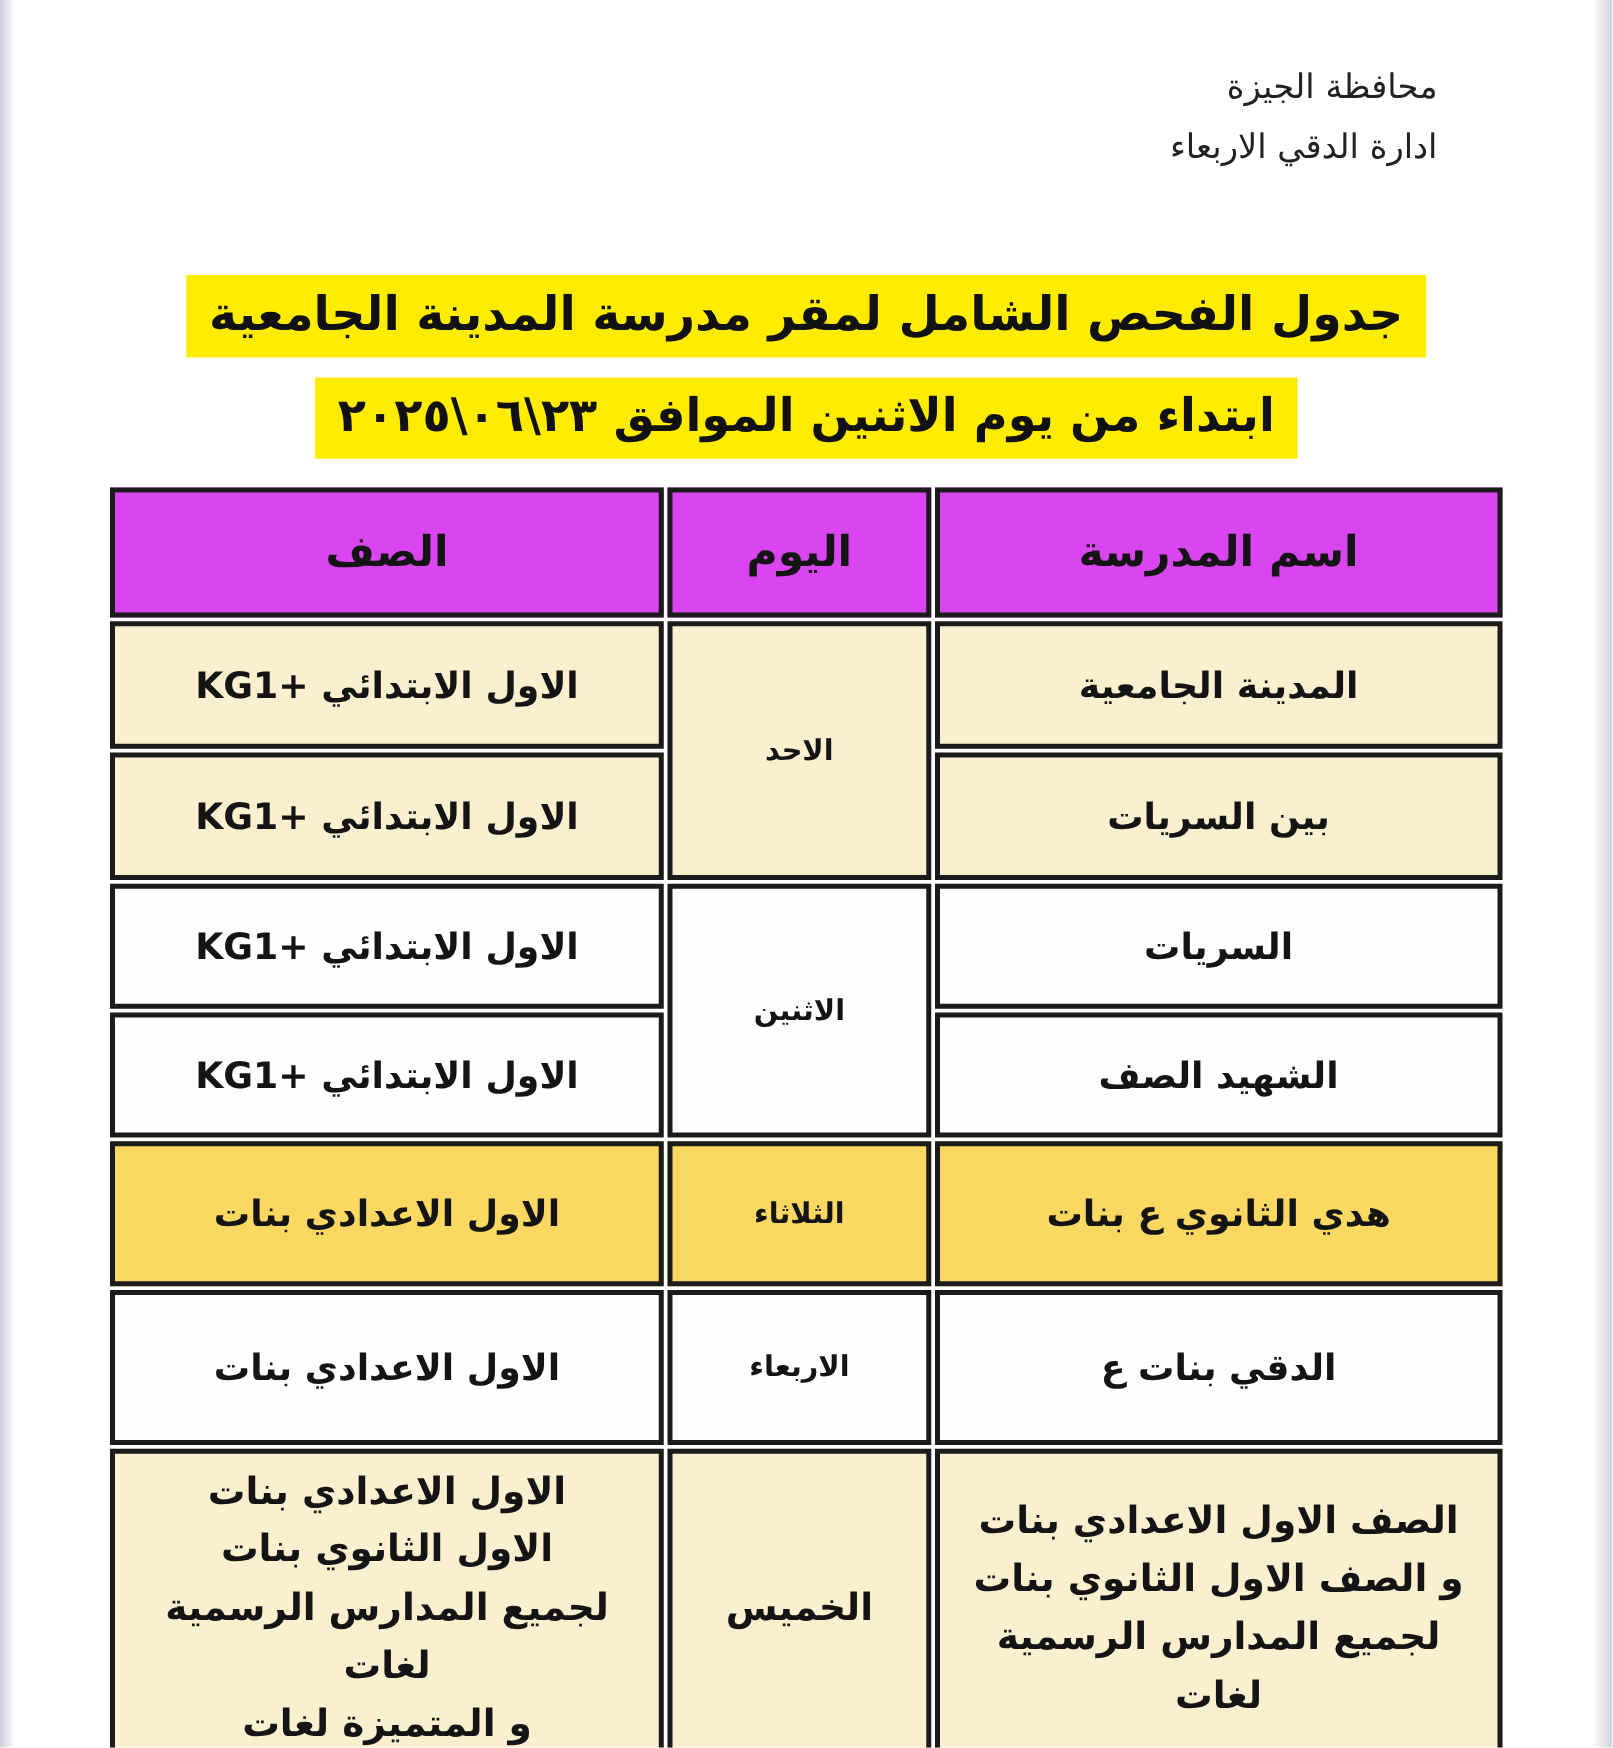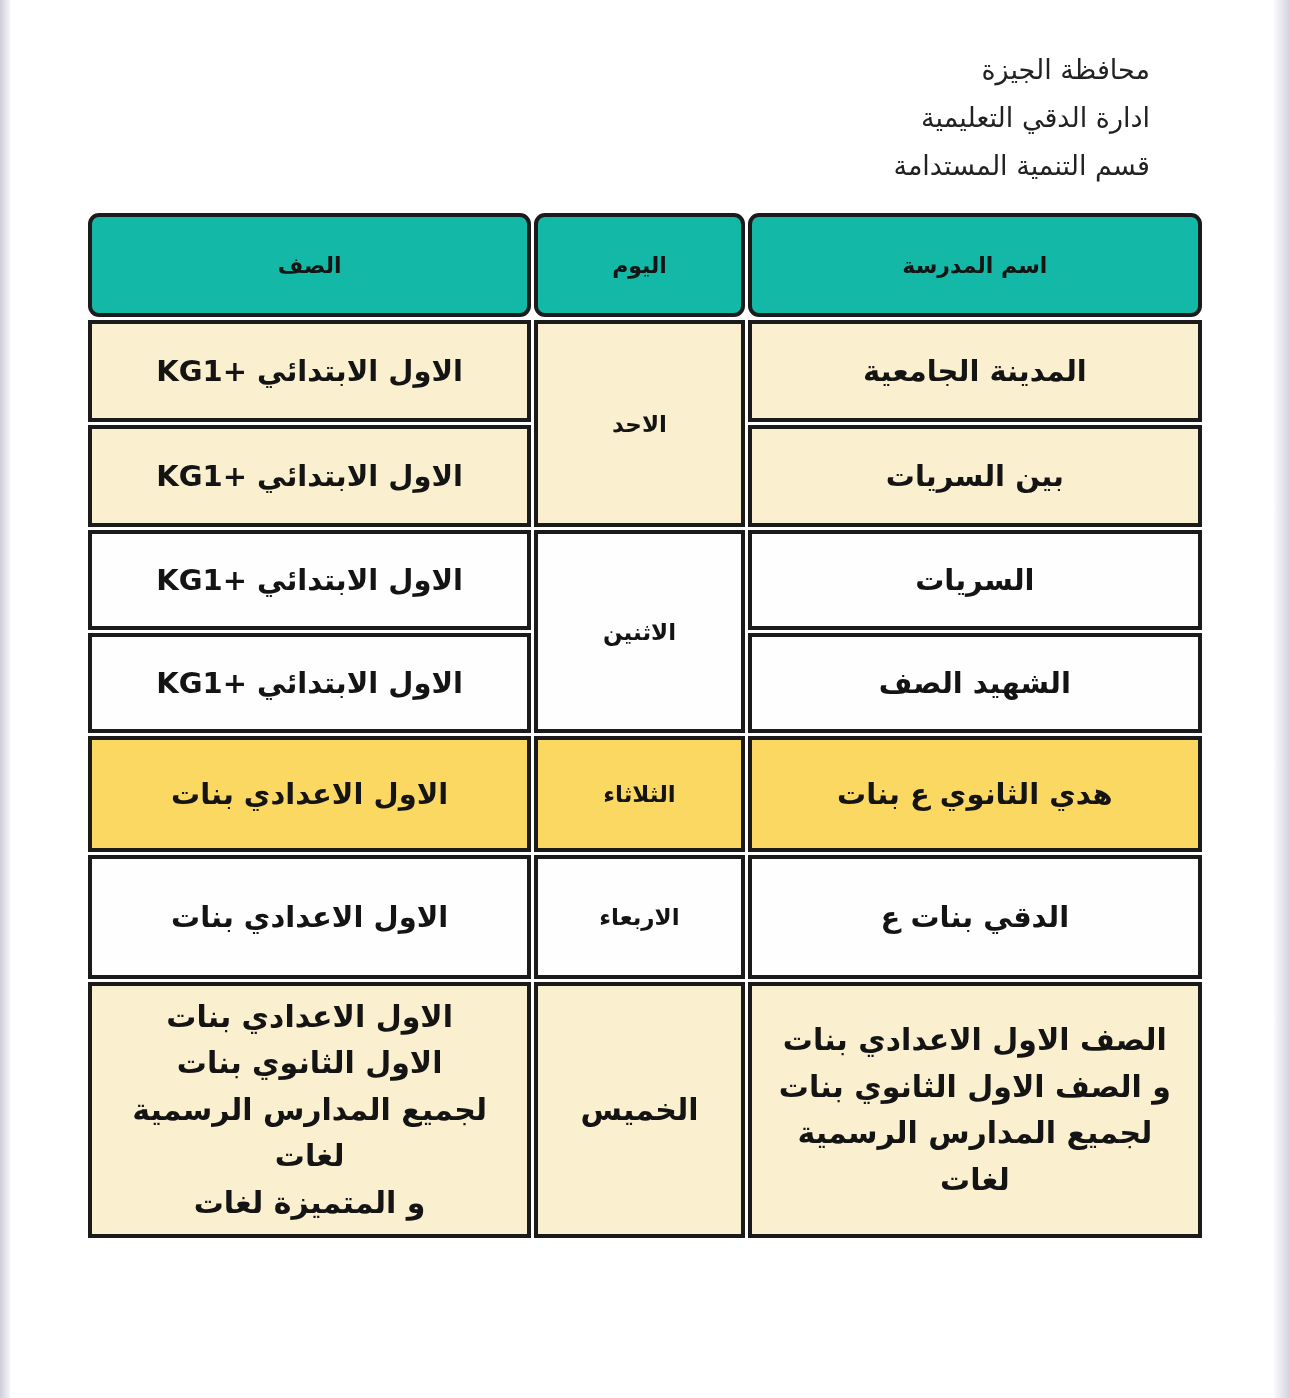--- a/index.html
+++ b/index.html
@@ -72,21 +72,21 @@
     vertical-align: middle;
     color: #141414;
     font-weight: bold;
     white-space: pre-line;
     padding: 4px 10px;
   }
   col.c-school { width: 41%; }
   col.c-day    { width: 19%; }
   col.c-grade  { width: 40%; }
 
-  thead th { height: 88px; background: #14b8a6; font-size: 22px; border-radius: 11px; }
+  thead th { height: 88px; background: #d946ef; font-size: 34px; }
 
   tr.r1 td, tr.r2 td { height: 86px; }
   tr.r3 td, tr.r4 td { height: 84px; }
   tr.r5 td { height: 100px; }
   tr.r6 td { height: 108px; }
   tr.r7 td { height: 240px; }
 
   td { font-size: 29px; }
   td.day { font-size: 23px; }
   tr.r7 td { font-size: 30px; line-height: 1.55; }
@@ -97,24 +97,28 @@
 </style>
 </head>
 <body>
 
 <div class="page">
   <div class="edge left"></div>
   <div class="edge right"></div>
 
   <header class="letterhead">
     <div>محافظة الجيزة</div>
-    <div>ادارة الدقي التعليمية</div>
-    <div>قسم التنمية المستدامة</div>
+    <div>ادارة الدقي الاربعاء</div>
   </header>
 
+  <div class="title-wrap">
+    <span class="hl">جدول الفحص الشامل لمقر مدرسة المدينة الجامعية</span>
+    <br>
+    <span class="hl second">ابتداء من يوم الاثنين الموافق ٢٣\٠٦\٢٠٢٥</span>
+  </div>
 
   <table class="schedule">
     <colgroup>
       <col class="c-school">
       <col class="c-day">
       <col class="c-grade">
     </colgroup>
     <thead>
       <tr>
         <th>اسم المدرسة</th>

